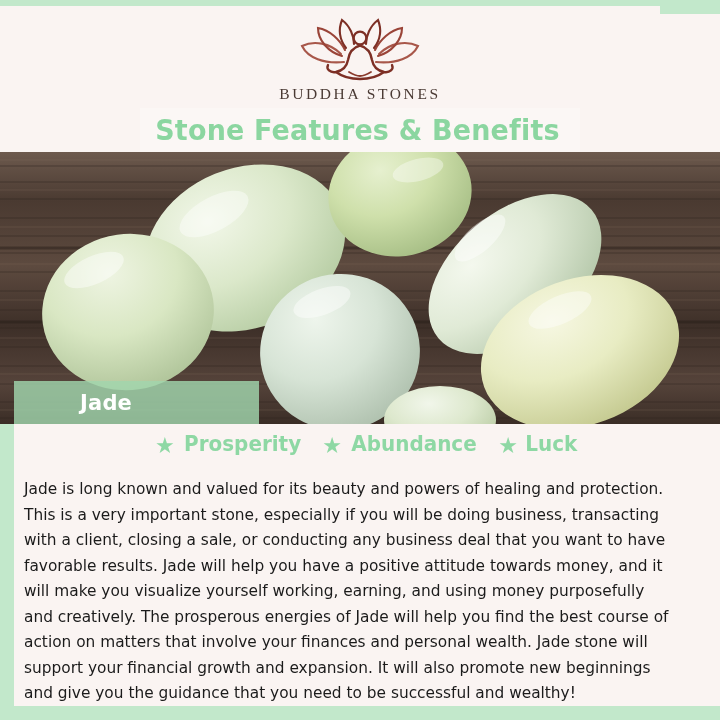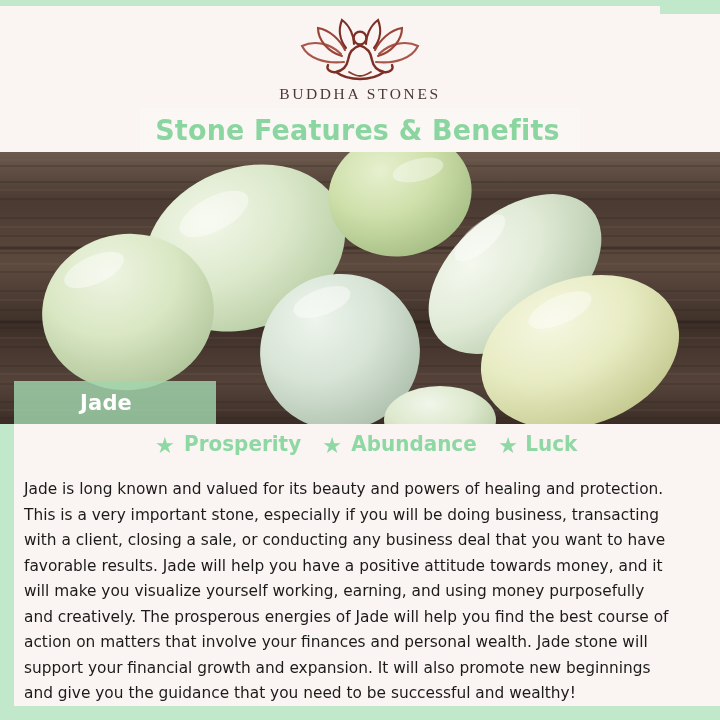--- a/index.html
+++ b/index.html
@@ -104,21 +104,21 @@
     overflow: hidden;
     background: #4a3c34;
   }
   .photo svg { display: block; }
 
   
   .stone-banner {
     position: absolute;
     left: 14px;
     top: 381px;
-    width: 202px;
+    width: 245px;
     height: 43px;
     background: rgba(161, 214, 173, 0.82);
     z-index: 8;
     display: flex;
     align-items: center;
   }
   .stone-banner-label {
     font-family: "DejaVu Sans", sans-serif;
     font-size: 21px;
     font-weight: bold;

